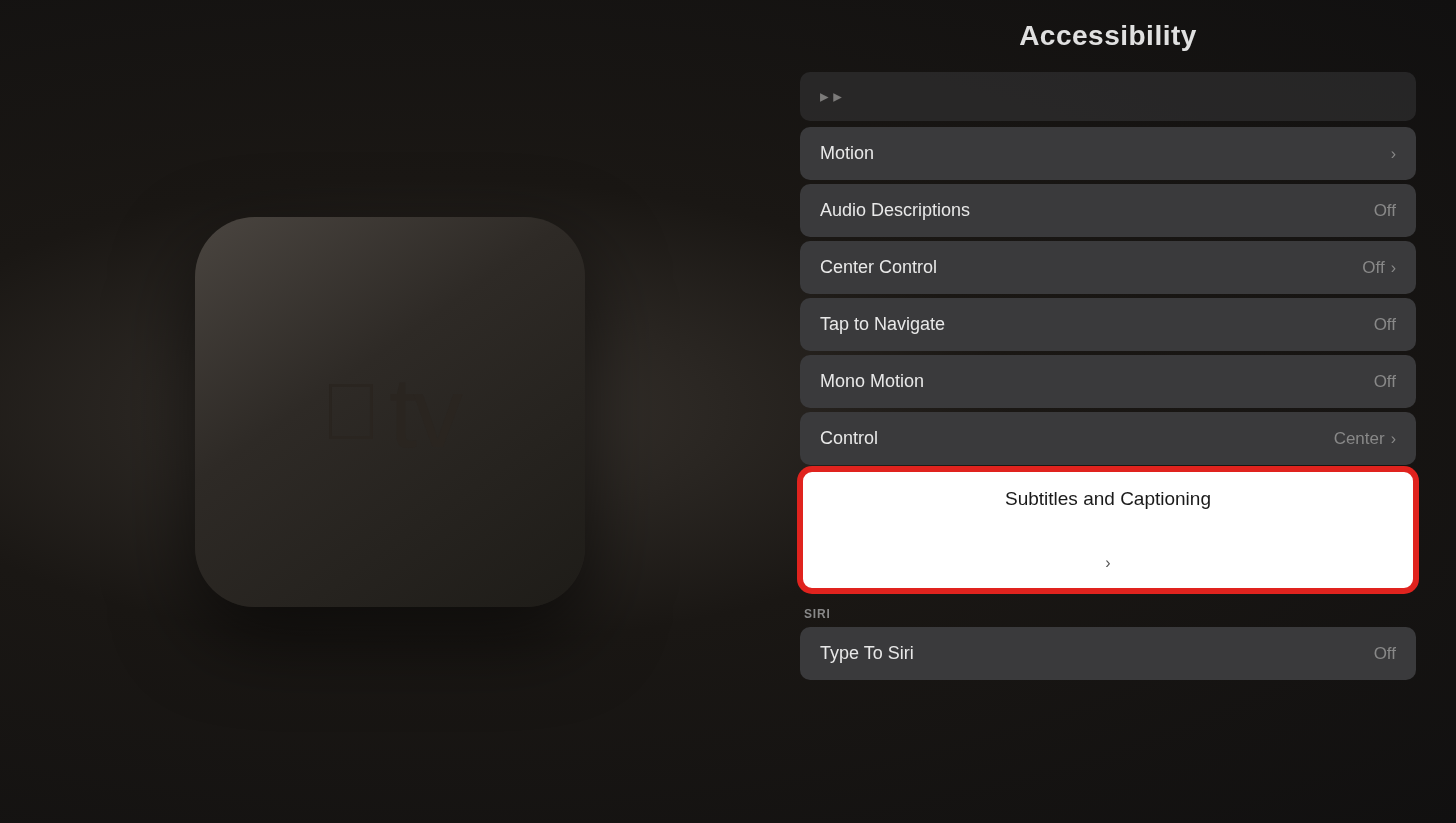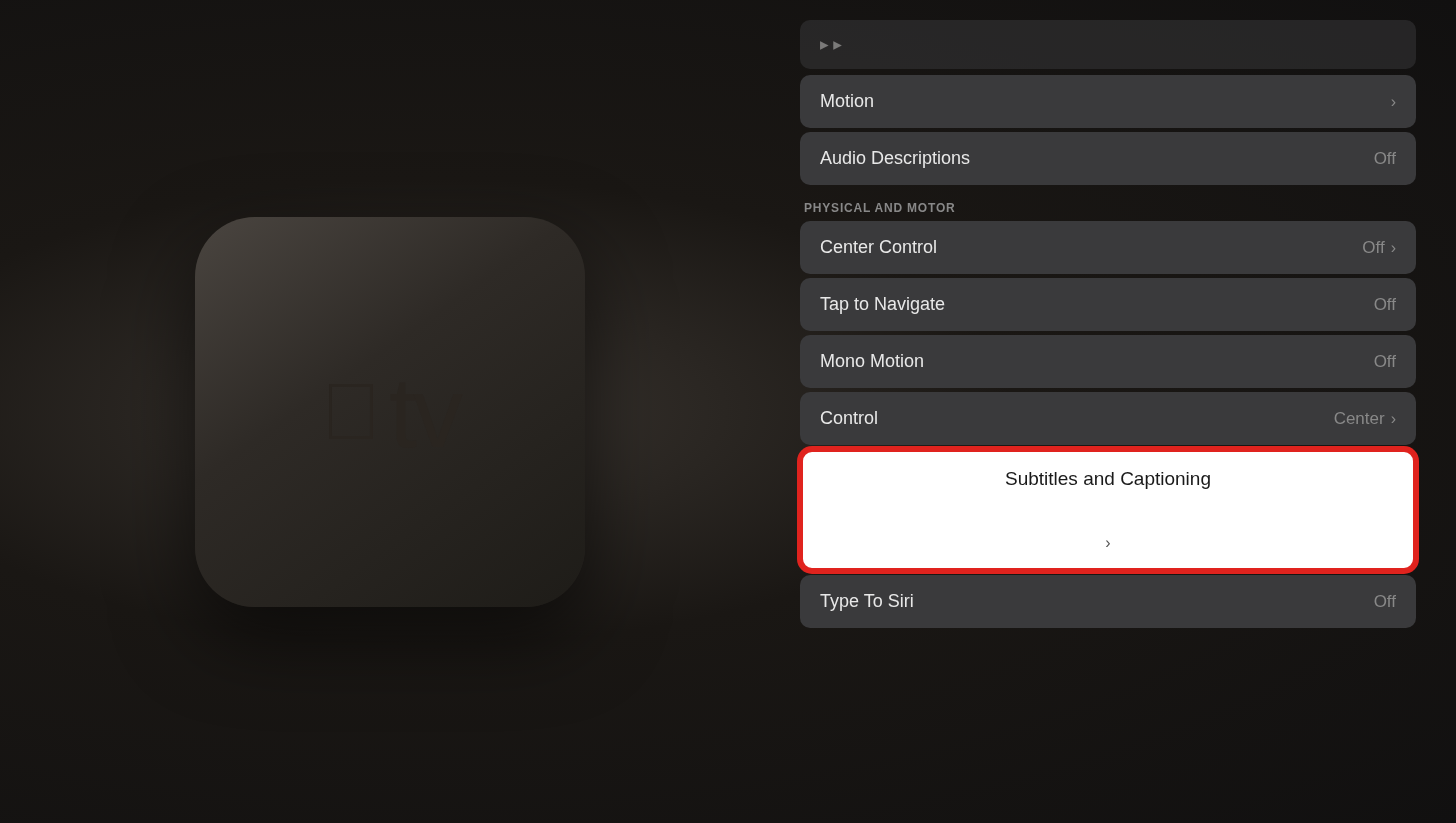--- a/index.html
+++ b/index.html
@@ -166,40 +166,40 @@
 <div class="left-section">
   <div class="apple-tv-box">
     <div class="apple-tv-logo">
       <span class="apple-icon"></span>
       <span class="tv-text">tv</span>
     </div>
   </div>
 </div>
 
 <div class="right-section">
+  <h1 class="page-title">Accessibility</h1>
 
   <div class="scrolled-item">
     <span>▸ ▸</span>
   </div>
 
   <div class="menu-item">
     <span class="menu-item-label">Motion</span>
     <span class="menu-item-right">
       <span class="chevron">›</span>
     </span>
   </div>
 
   <div class="menu-item">
     <span class="menu-item-label">Audio Descriptions</span>
     <span class="menu-item-right">
       <span>Off</span>
     </span>
   </div>
 
-  <div class="section-header">PHYSICAL AND MOTOR</div>
 
   <div class="menu-item">
     <span class="menu-item-label">Center Control</span>
     <span class="menu-item-right">
       <span>Off</span>
       <span class="chevron">›</span>
     </span>
   </div>
 
   <div class="menu-item">
@@ -225,20 +225,21 @@
     </span>
   </div>
 
   <div class="menu-item highlighted">
     <span class="menu-item-label">Subtitles and Captioning</span>
     <span class="menu-item-right">
       <span class="chevron">›</span>
     </span>
   </div>
 
+  <div class="section-header">SIRI</div>
 
   <div class="menu-item">
     <span class="menu-item-label">Type To Siri</span>
     <span class="menu-item-right">
       <span>Off</span>
     </span>
   </div>
 </div>
 
 </body></html>

